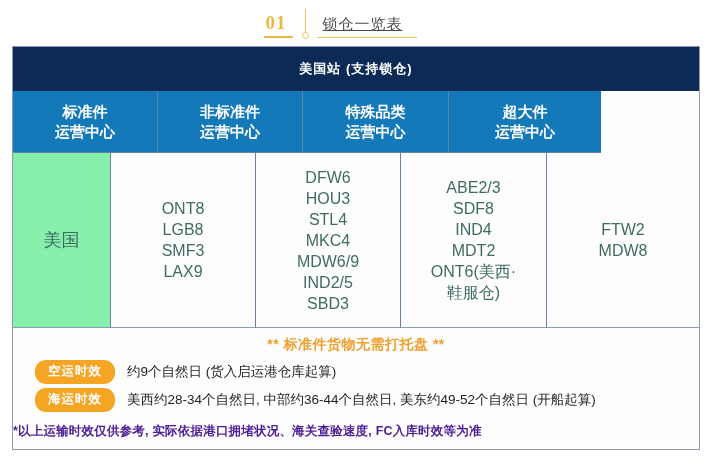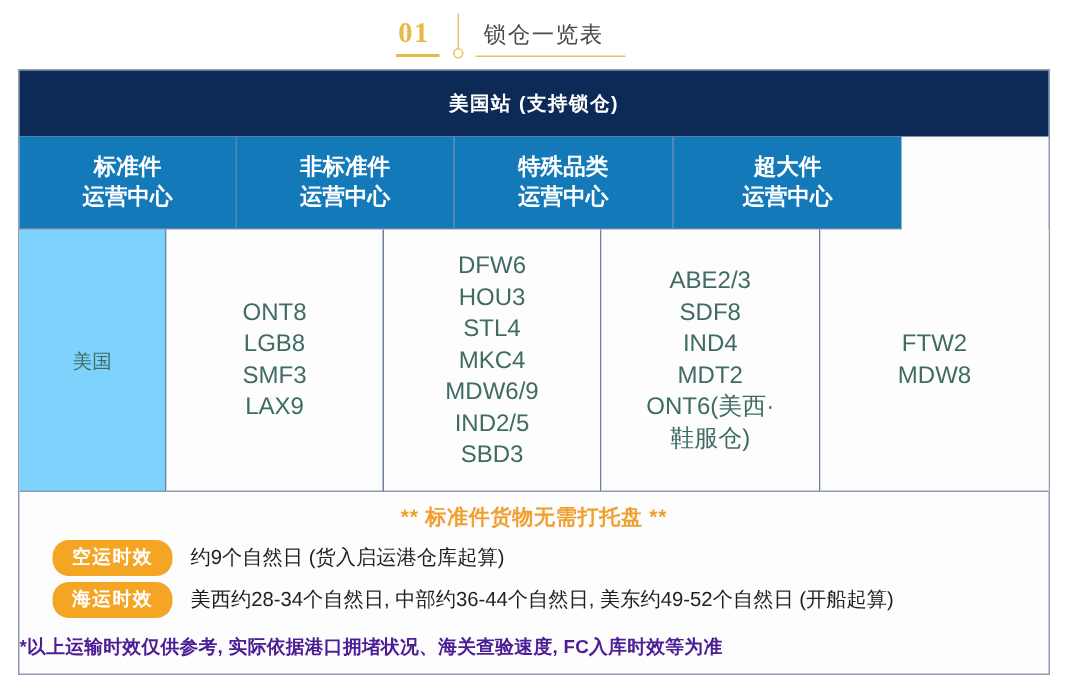--- a/index.html
+++ b/index.html
@@ -66,20 +66,21 @@
     background: #fff;
     box-sizing: border-box;
   }
   .head-title {
     font-size: 15px;
     color: #4a4a4a;
     line-height: 22px;
     padding: 0 14px 2px 6px;
     border-bottom: 1.5px solid #e8c466;
     letter-spacing: 1px;
+    text-decoration: underline;
   }
 
   
   .card {
     position: absolute;
     left: 12px;
     top: 46px;
     width: 688px;
     height: 404px;
     border: 1px solid #8e9bb0;
@@ -138,22 +139,22 @@
     flex-direction: column;
     align-items: center;
     justify-content: center;
     font-size: 16px;
     color: #3f6b63;
     line-height: 21px;
     background: #fdfdfd;
     border-bottom: 1px solid #8e9bb0;
   }
   .body-row .col.country {
-    background: #7dd3fc;
-    font-size: 13px;
+    background: #86efac;
+    font-size: 18px;
     color: #3f6b63;
   }
   .body-row .col .ln { white-space: nowrap; }
 
   
   .notes {
     padding: 0;
   }
   .notice {
     text-align: center;

